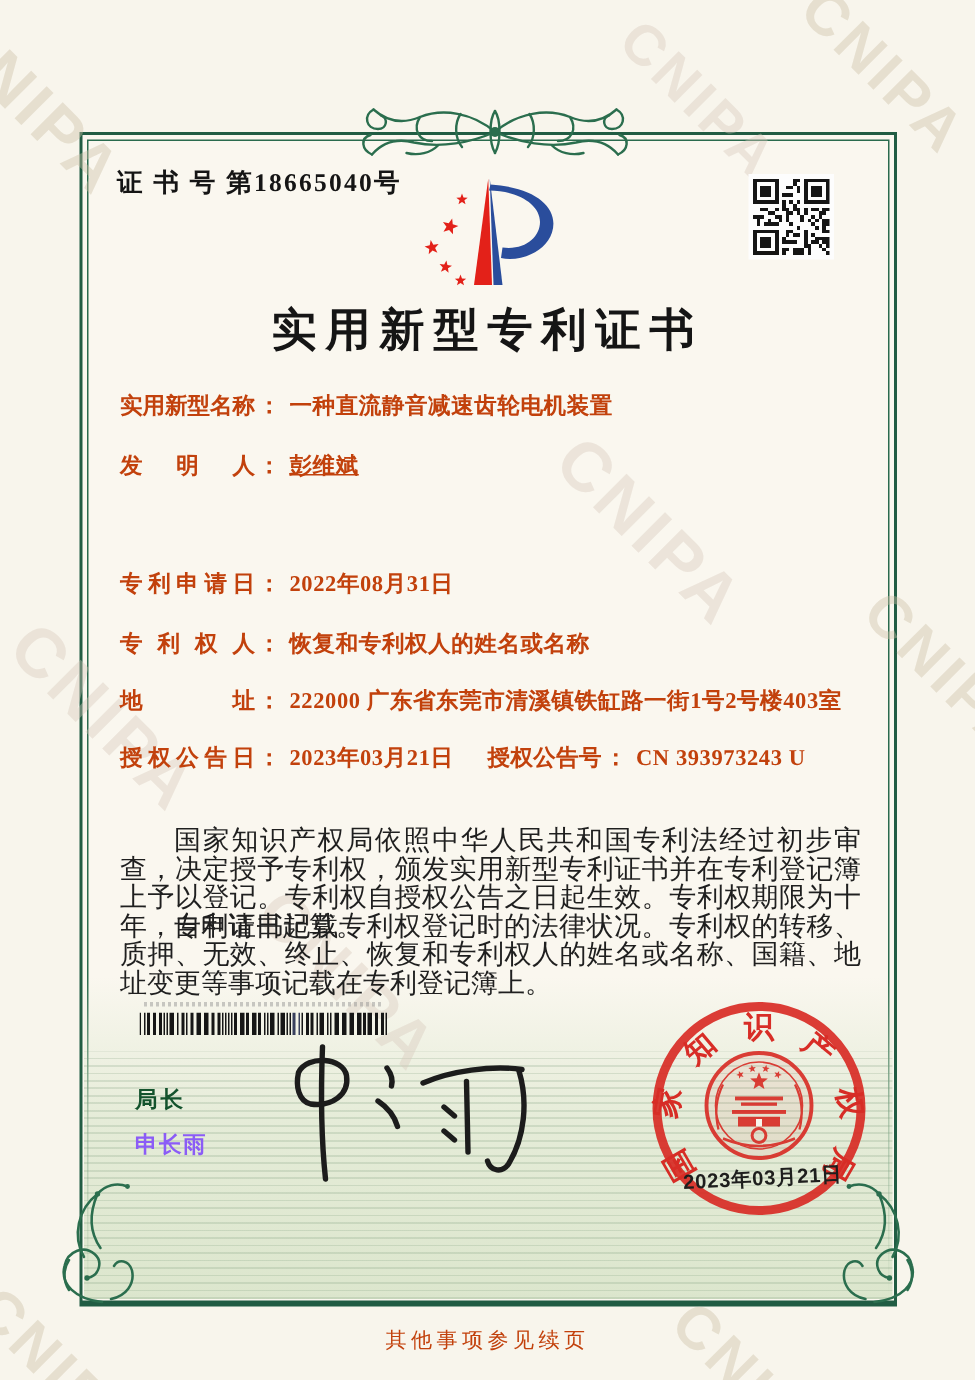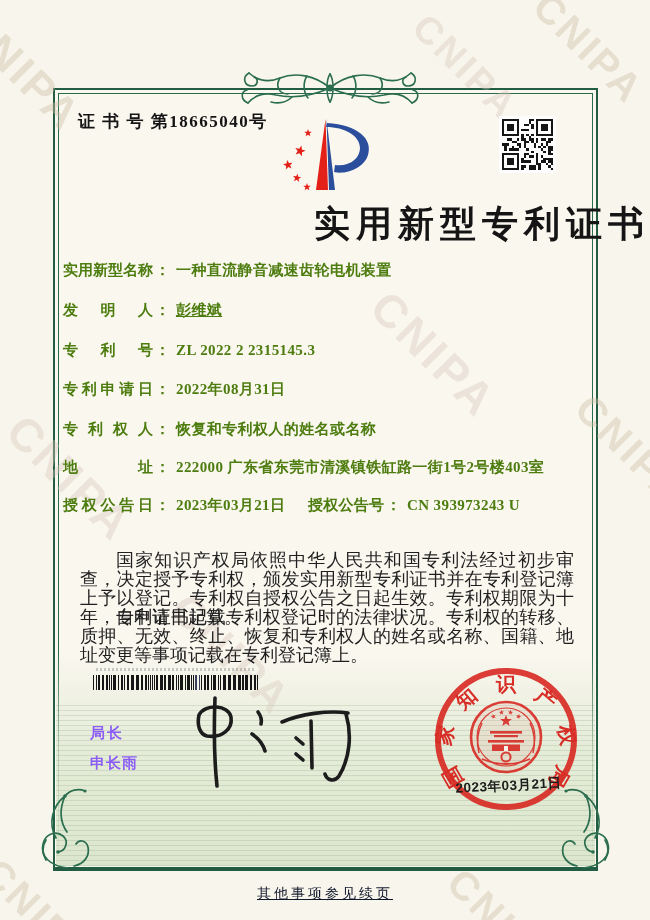--- a/index.html
+++ b/index.html
@@ -24,53 +24,53 @@
   .ornament-top{position:absolute;left:233px;top:64px;z-index:3;}
   .corner-orn{position:absolute;z-index:3;}
   .corner-orn.right{transform:scaleX(-1);}
 
   .cert-number{position:absolute;left:78px;top:110px;font-size:17px;font-weight:700;
                letter-spacing:1.5px;z-index:3;}
   .logo{position:absolute;left:268px;top:112px;z-index:3;}
   .qr{position:absolute;left:499px;top:116px;width:57px;height:57px;background:#fdfdfd;
       box-sizing:border-box;padding:3px;z-index:3;}
 
-  .title{position:absolute;left:0;top:200px;width:100%;text-align:right;font-size:36px;
+  .title{position:absolute;left:0;top:200px;width:100%;text-align:center;font-size:30px;
          font-weight:700;letter-spacing:6px;z-index:3;}
 
-  .frow{position:absolute;left:63px;height:20px;font-size:15px;font-weight:700;color:#4d7c0f;
+  .frow{position:absolute;left:80px;height:20px;font-size:15px;font-weight:700;color:#c2410c;
         white-space:nowrap;z-index:3;}
   .flabel{display:inline-block;width:90px;text-align:justify;text-align-last:justify;}
   .fcolon{display:inline-block;margin:0 6px 0 2px;}
   .fvalue{letter-spacing:.4px;}
   .pair2{position:absolute;left:245px;top:0;}
   .pair2 .flabel{width:76px;}
 
   .para{position:absolute;left:80px;width:494px;font-size:18px;line-height:19px;
         text-align:justify;text-indent:2em;color:#1f1f1f;font-weight:500;z-index:3;}
 
   .micro{position:absolute;left:96px;top:668px;width:158px;height:3px;opacity:.45;z-index:3;
          background:repeating-linear-gradient(90deg,#8d8d8d 0 2px,transparent 2px 4px);}
   .barcode{position:absolute;left:93px;top:675px;z-index:3;}
 
   .signer-title{position:absolute;left:90px;top:724px;font-family:"Liberation Sans","DejaVu Sans",sans-serif;
-        font-size:15px;font-weight:600;color:#8b5cf6;letter-spacing:2px;z-index:4;}
+        font-size:15px;font-weight:600;color:#14532d;letter-spacing:2px;z-index:4;}
   .signer-name{position:absolute;left:90px;top:754px;font-family:"Liberation Sans","DejaVu Sans",sans-serif;
         font-size:15px;font-weight:600;color:#8b5cf6;letter-spacing:1px;z-index:4;}
   .signature{position:absolute;left:178px;top:686px;z-index:4;}
 
   .seal{position:absolute;left:433px;top:666px;z-index:5;opacity:.95;}
   .ring-char{font-family:"Liberation Serif","DejaVu Serif",serif;font-size:20px;font-weight:700;fill:#d7231d;}
   .seal-date{font-family:"Liberation Sans","DejaVu Sans",sans-serif;font-size:13.5px;font-weight:700;
              fill:#141414;letter-spacing:.5px;}
 
   .pagenum{position:absolute;left:0;top:839px;width:100%;text-align:center;font-size:12.5px;
            color:#222;z-index:3;}
   .note{position:absolute;left:0;top:885px;width:100%;text-align:center;font-size:14px;
-        color:#0f172a;letter-spacing:3px;z-index:3;text-decoration:underline;}
+        color:#c2410c;letter-spacing:3px;z-index:3;}
 </style>
 </head>
 <body>
 
 <div class="page">
 
   <span class="wm" style="left:-14px;top:0px;font-size:44px;">CNIPA</span>
   <span class="wm" style="left:556px;top:-16px;font-size:40px;">CNIPA</span>
   <span class="wm wm-in" style="left:434px;top:6px;font-size:38px;">CNIPA</span>
   <span class="wm wm-in" style="left:398px;top:280px;font-size:46px;">CNIPA</span>
@@ -354,23 +354,20 @@
   </div>
 
   <div class="title">实用新型专利证书</div>
 
   <div class="frow" style="top:261px;">
     <span class="flabel">实用新型名称</span><span class="fcolon">：</span><span class="fvalue">一种直流静音减速齿轮电机装置</span>
   </div>
   <div class="frow" style="top:301px;text-decoration:underline;">
     <span class="flabel">发明人</span><span class="fcolon">：</span><span class="fvalue">彭维斌</span>
   </div>
-  <div class="frow" style="top:341px;">
-    <span class="flabel">专利号</span><span class="fcolon">：</span><span class="fvalue">ZL 2022 2 2315145.3</span>
-  </div>
   <div class="frow" style="top:380px;">
     <span class="flabel">专利申请日</span><span class="fcolon">：</span><span class="fvalue">2022年08月31日</span>
   </div>
   <div class="frow" style="top:420px;">
     <span class="flabel">专利权人</span><span class="fcolon">：</span><span class="fvalue">恢复和专利权人的姓名或名称</span>
   </div>
   <div class="frow" style="top:458px;">
     <span class="flabel">地址</span><span class="fcolon">：</span><span class="fvalue">222000 广东省东莞市清溪镇铁缸路一街1号2号楼403室</span>
   </div>
   <div class="frow" style="top:496px;">

